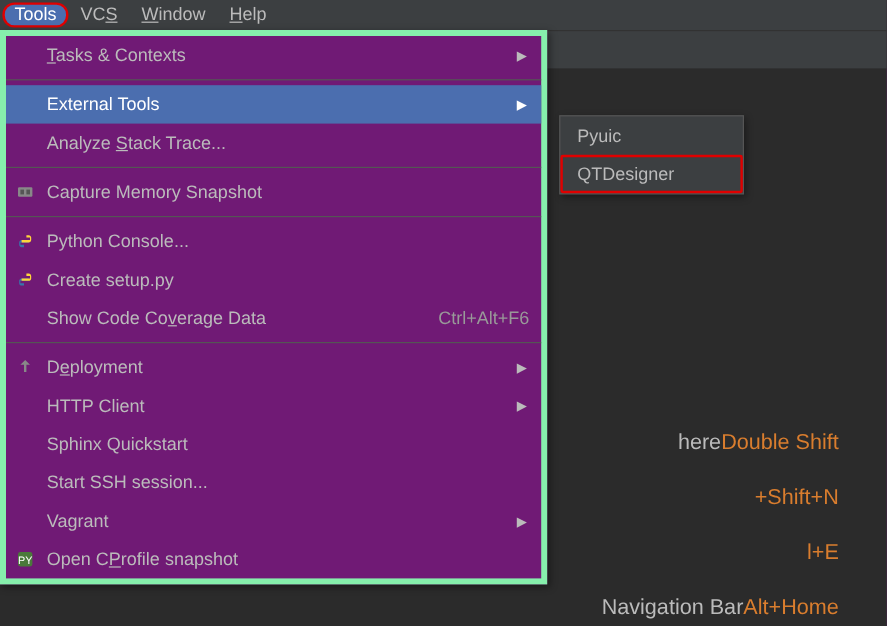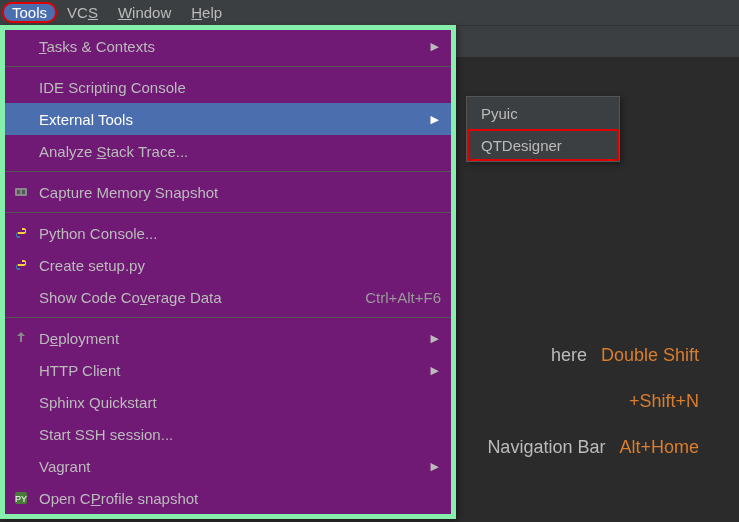--- a/index.html
+++ b/index.html
@@ -113,39 +113,41 @@
     right: 40px;
     top: 345px;
     text-align: right;
     color: #bbbbbb;
     font-size: 18px;
   }
   .bg-line {
     height: 46px;
     display: flex;
     justify-content: flex-end;
-    align-items: flex-start;
-    gap: 14px;
+    align-items: center;
   }
   .bg-line .key {
     color: #d97d2e;
   }
 </style>
 </head>
 <body>
 
 <div class="bg-content">
   <div class="bg-line">
     <span>here</span>
     <span class="key">Double Shift</span>
   </div>
   <div class="bg-line">
     <span class="key">+Shift+N</span>
   </div>
   <div class="bg-line">
+    <span class="key">l+E</span>
+  </div>
+  <div class="bg-line">
     <span>Navigation Bar</span>
     <span class="key">Alt+Home</span>
   </div>
 </div>
 
 <div class="menubar">
   <div class="menubar-item selected">
     <span>Tools</span>
   </div>
   <div class="menubar-item">
@@ -163,23 +165,20 @@
 
 <div class="dropdown">
 
   <div class="dropdown-item">
     <span class="label"><span class="underline">T</span><span>asks &amp; Contexts</span></span>
     <span class="submenu-arrow">▶</span>
   </div>
 
   <div class="separator"></div>
 
-  <div class="dropdown-item">
-    <span class="label">IDE Scripting Console</span>
-  </div>
 
   <div class="dropdown-item highlight">
     <span class="label">External Tools</span>
     <span class="submenu-arrow">▶</span>
   </div>
 
   <div class="dropdown-item">
     <span class="label"><span>Analyze </span><span class="underline">S</span><span>tack Trace...</span></span>
   </div>
 

